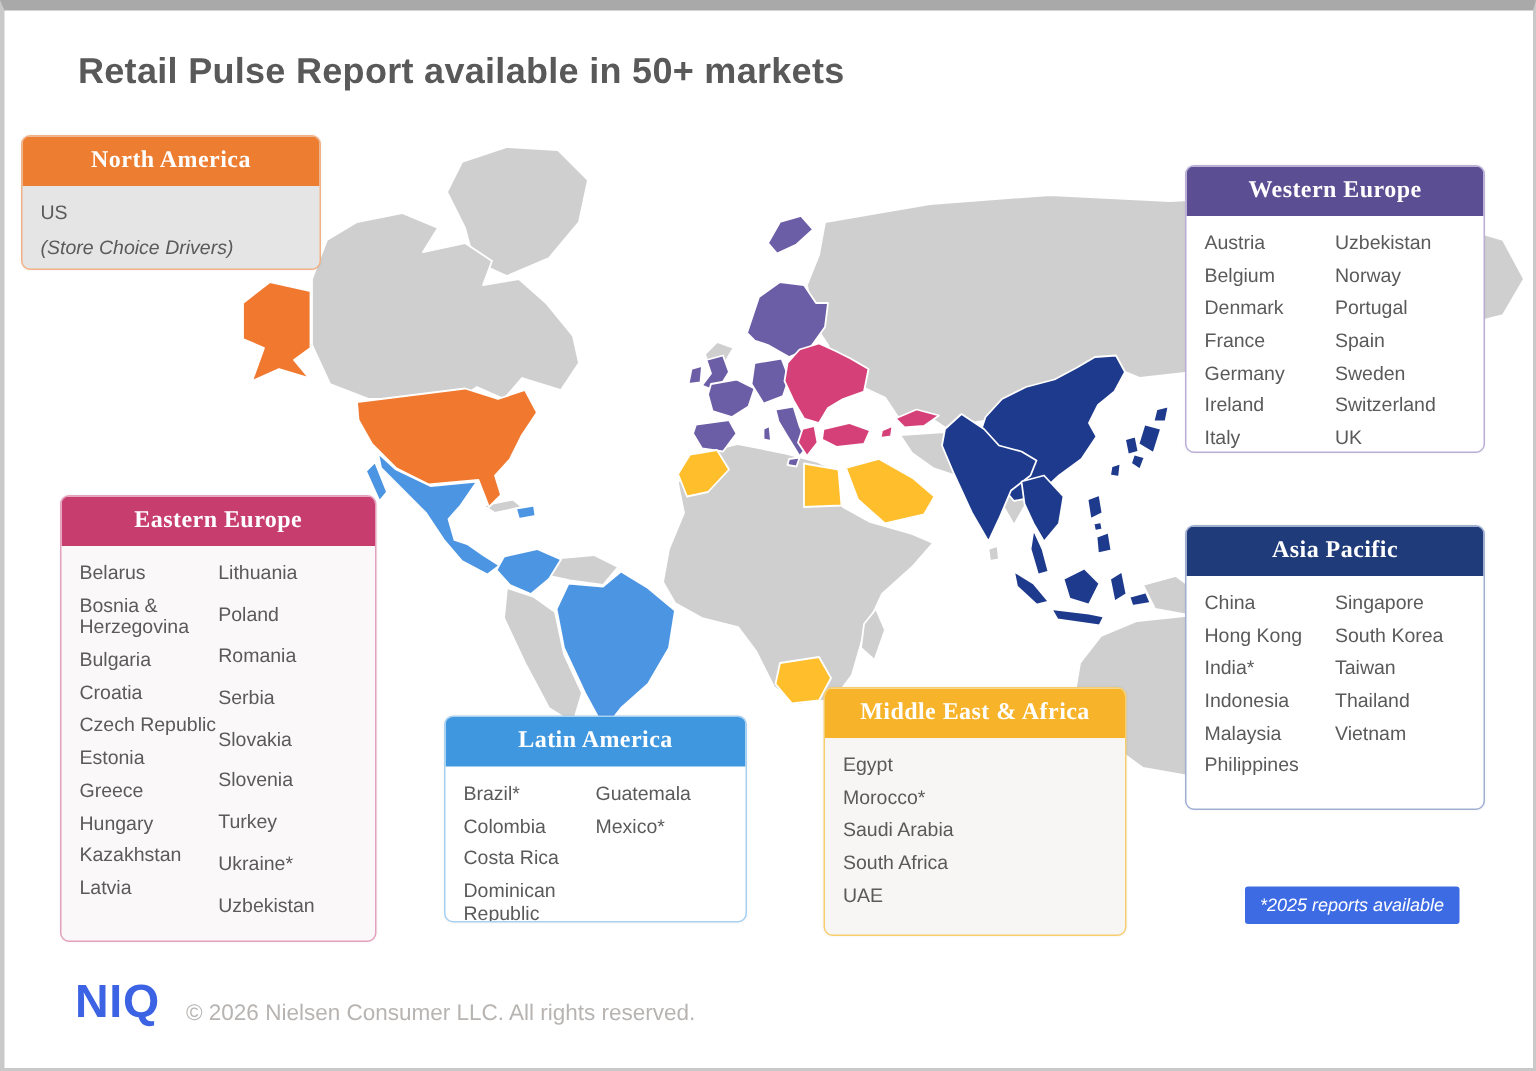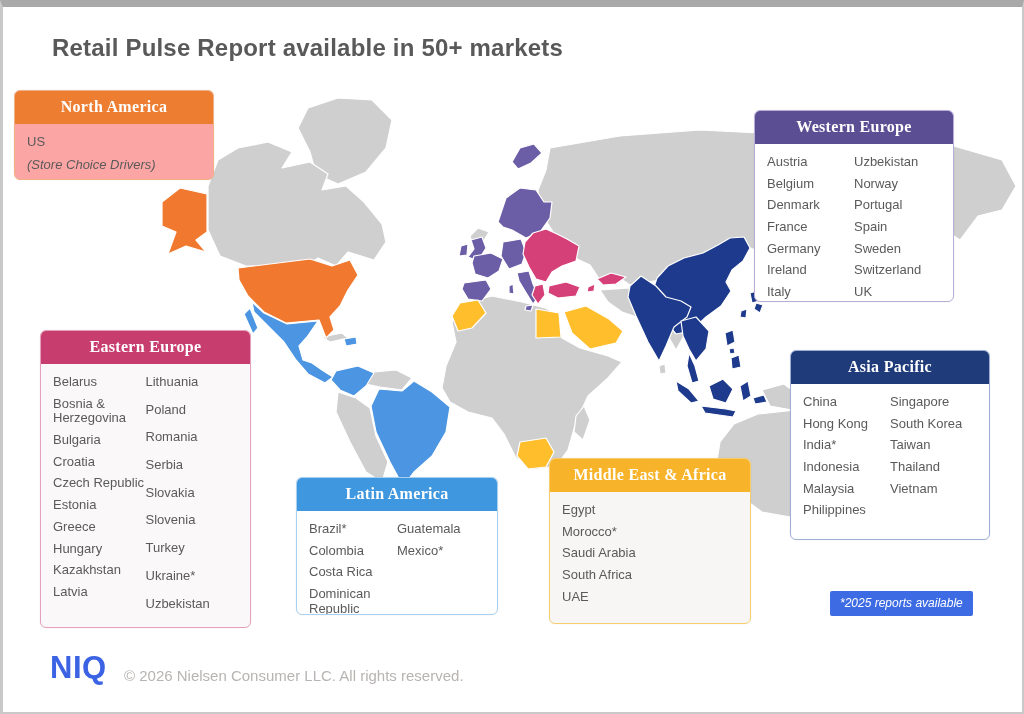--- a/index.html
+++ b/index.html
@@ -24,22 +24,22 @@
   .region-box .hdr{
     color:#ffffff;font-family:"Liberation Serif",serif;font-weight:700;
     font-size:16px;text-align:center;padding:7px 4px 8px;letter-spacing:0.3px;
   }
   .region-box .body{display:flex;padding:11px 12px 6px;}
   .region-box .col{flex:1;min-width:0;}
   .country{font-size:13px;color:#5a5a5a;line-height:1.13;margin-bottom:7px;}
   .gap-lg{margin-bottom:13px;}
   .note{font-size:13px;color:#5a5a5a;font-style:italic;margin-top:3px;}
   
-  #box-na{left:14px;top:90px;width:198px;height:88px;border-color:#f2b185;background:#fca5a5;}
-  #box-we{left:754px;top:110px;width:198px;height:190px;border-color:#b9aed6;}
+  #box-na{left:14px;top:90px;width:198px;height:88px;border-color:#f2b185;background:#e5e5e5;}
+  #box-we{left:790px;top:110px;width:198px;height:190px;border-color:#b9aed6;}
   #box-ee{left:40px;top:330px;width:209px;height:296px;border-color:#e4a0bc;background:#faf8f8;}
   #box-la{left:296px;top:477px;width:200px;height:136px;border-color:#a8d0f0;}
   #box-mea{left:549px;top:458px;width:200px;height:164px;border-color:#f8cd6e;background:#f8f6f4;}
   #box-ap{left:790px;top:350px;width:198px;height:188px;border-color:#9fafd4;}
   .badge{
     position:absolute;left:830px;top:591px;z-index:20;color:#fff;
     font-size:12px;font-style:italic;padding:5px 10px 6px;border-radius:2px;
   }
   .logo{
     position:absolute;left:50px;top:650px;z-index:20;font-size:31px;

